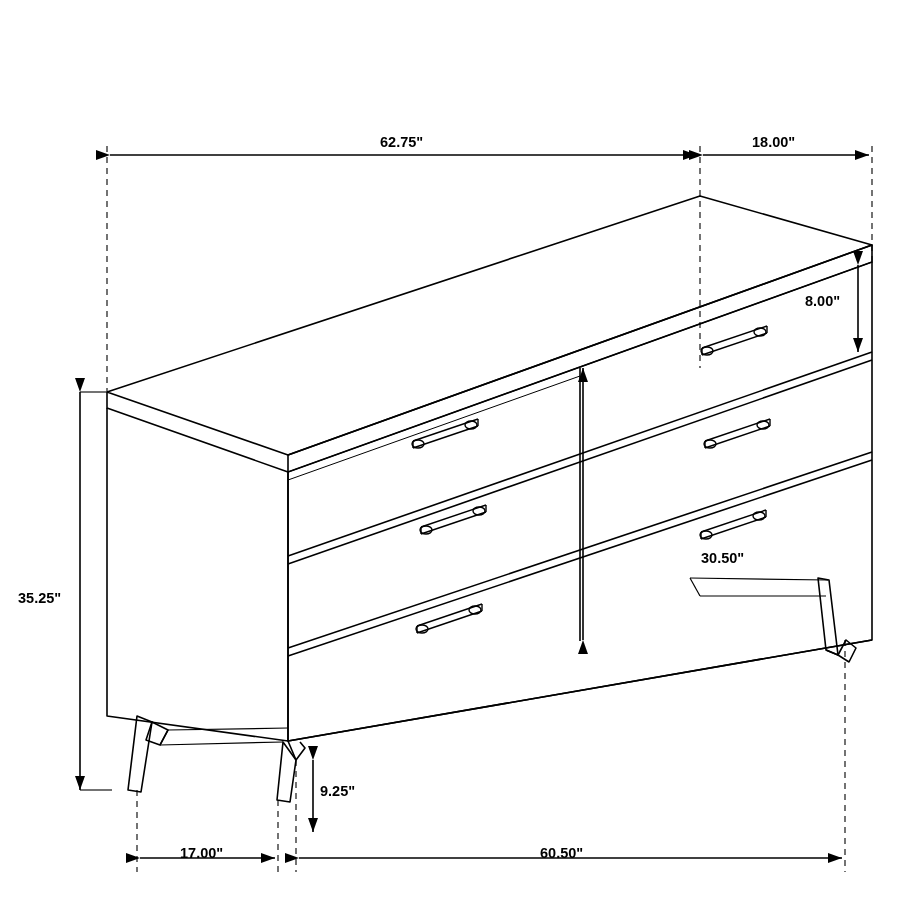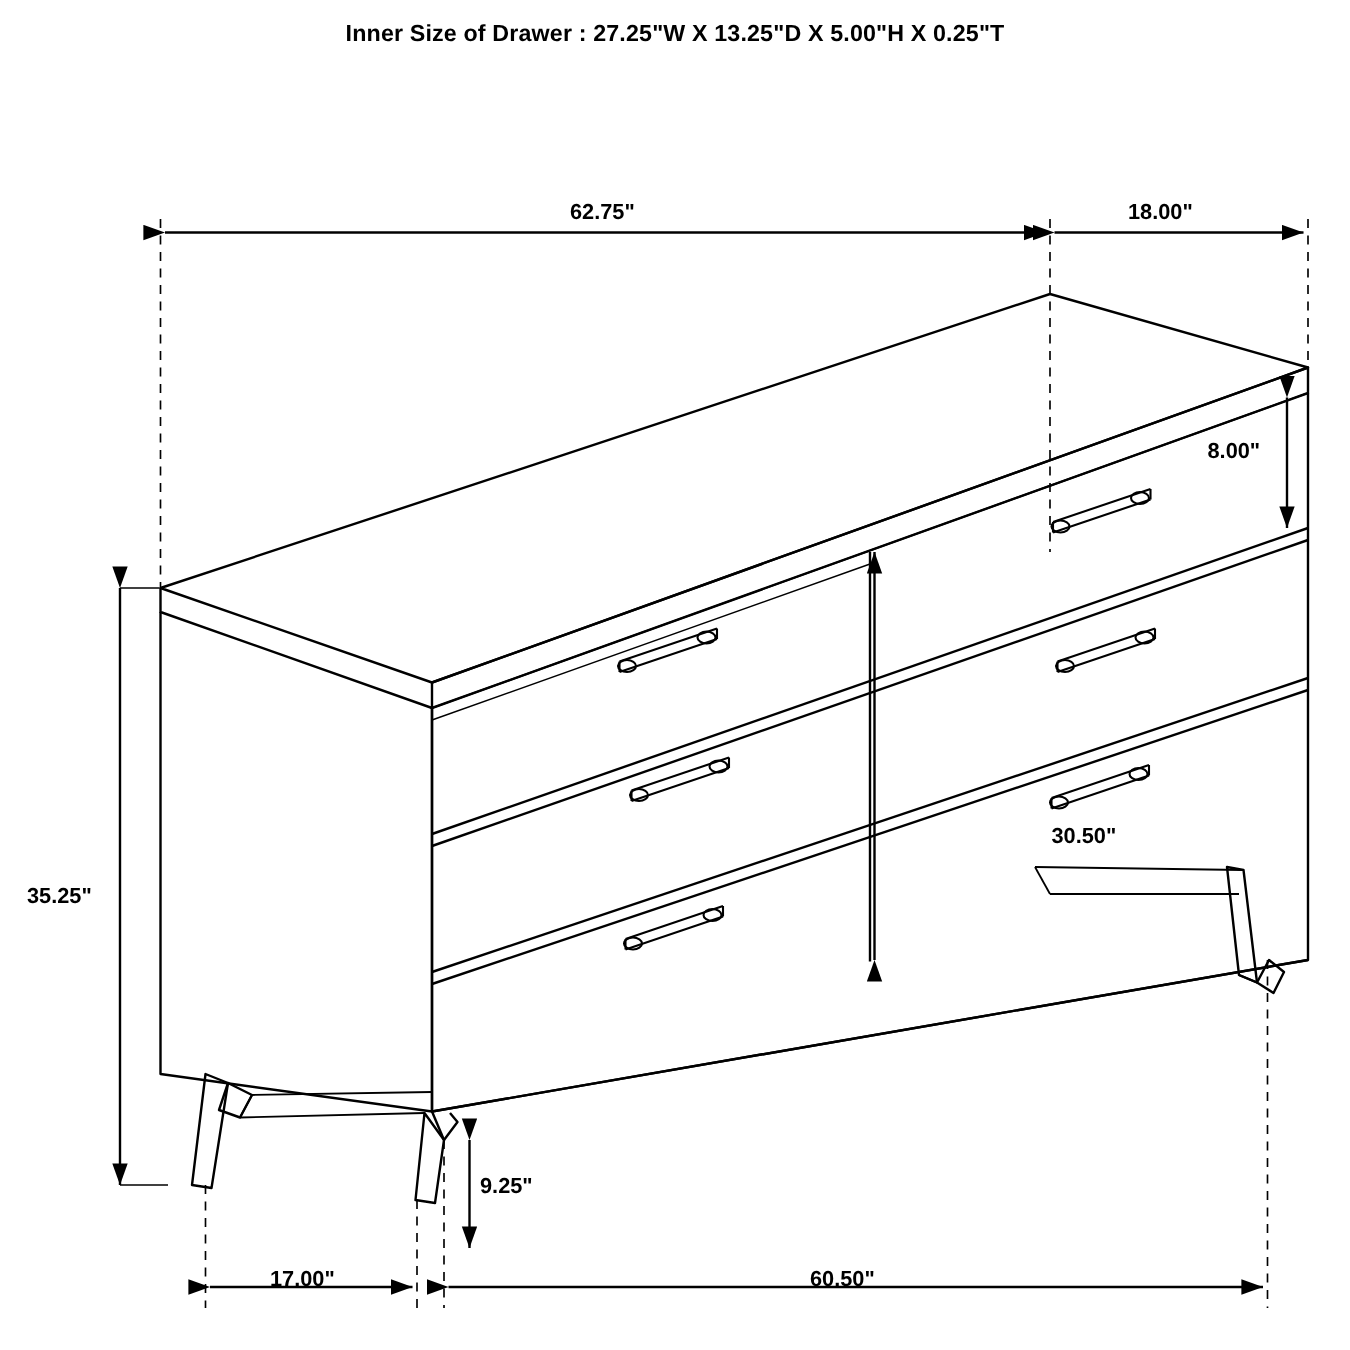--- a/index.html
+++ b/index.html
@@ -38,21 +38,20 @@
     font-size: 14.5px;
     font-weight: bold;
     white-space: nowrap;
   }
 </style>
 </head>
 <body>
 
 <div id="stage">
 
-  <div id="title">Inner Size of Drawer : 27.25"W X 13.25"D X 5.00"H X  0.25"T</div>
 
   <svg id="drawing" width="900" height="900" viewBox="0 0 900 900">
 
     <defs>
       <marker id="arrS" markerWidth="10" markerHeight="10" refX="9" refY="3.2" orient="auto" markerUnits="strokeWidth">
         <path d="M0,0 L9,3.2 L0,6.4 z" fill="#000"></path>
       </marker>
       <marker id="arrE" markerWidth="10" markerHeight="10" refX="9" refY="3.2" orient="auto" markerUnits="strokeWidth">
         <path d="M0,0 L9,3.2 L0,6.4 z" fill="#000"></path>
       </marker>

